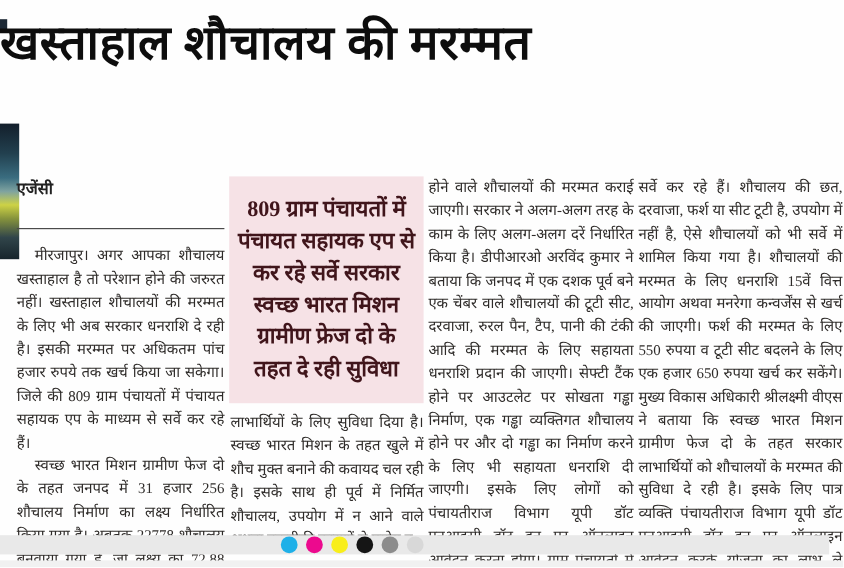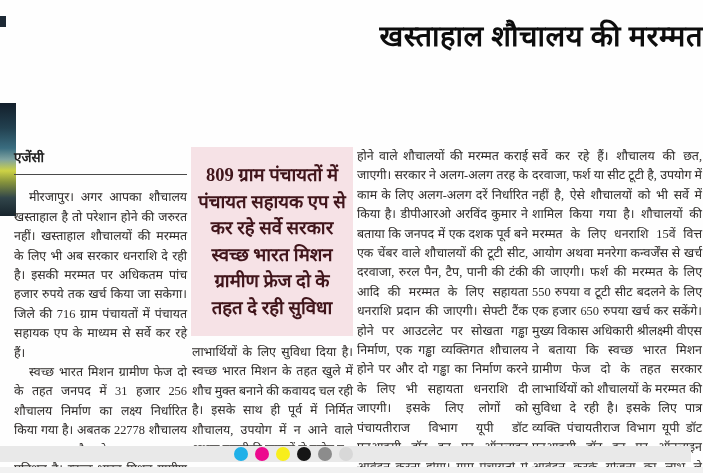--- a/index.html
+++ b/index.html
@@ -4,22 +4,22 @@
 <style>
   html,body { margin:0; padding:0; background:#ffffff; }
   .page {
     position:relative; width:703px; height:473px; background:#fefefe;
     font-family:"Liberation Serif","DejaVu Serif",serif; overflow:hidden;
   }
 
   
   .headline {
     position:absolute; top:8px; left:0; width:100%;
-    text-align:right; font-weight:bold; color:#0d0d0d;
-    font-size:29px; line-height:56px; letter-spacing:0.5px;
+    text-align:left; font-weight:bold; color:#0d0d0d;
+    font-size:40px; line-height:56px; letter-spacing:0.5px;
   }
 
   
   .corner-chip { position:absolute; left:0; top:16px; width:6px; height:11px; background:#1d2935; }
   .photo-fragment {
     position:absolute; left:0; top:103px; width:16px; height:113px;
     background:linear-gradient(180deg,#131f2b 0%,#22404f 22%,#3a6d80 40%,#7fa3a0 50%,#cdd245 60%,#86933c 70%,#31454a 84%,#17242c 100%);
   }
 
   
@@ -29,21 +29,21 @@
   }
   .col p { margin:0; text-indent:15px; }
   .col p.cont { text-indent:0; }
   .col1 { left:14px;  top:146px; width:173px; }
   .col2 { left:192px; top:343px; width:161px; }
   .col3 { left:357px; top:147px; width:171px; }
   .col4 { left:532px; top:147px; width:170px; }
 
   .byline {
     font-weight:bold; font-size:13.5px; color:#222; text-align:left;
-    padding:2px 0 7px 0; border-bottom:1.6px solid #4a4a4a; margin-bottom:13px;
+    padding:2px 0 23px 0; border-bottom:1.6px solid #4a4a4a; margin-bottom:13px;
   }
 
   
   .pullquote {
     position:absolute; left:191px; top:147px; width:162px; height:189px;
     box-sizing:border-box; padding:6px 6px;
     display:flex; align-items:center; justify-content:center;
     text-align:center; font-weight:bold; font-size:18.5px; line-height:26.5px;
   }
 
@@ -60,21 +60,21 @@
 
   <div class="corner-chip"></div>
   <div class="photo-fragment"></div>
 
   <div class="headline">
     <div>खस्ताहाल शौचालय की मरम्मत</div>
   </div>
 
   <div class="col col1">
     <div class="byline">एजेंसी</div>
-    <p>मीरजापुर। अगर आपका शौचालय खस्ताहाल है तो परेशान होने की जरुरत नहीं। खस्ताहाल शौचालयों की मरम्मत के लिए भी अब सरकार धनराशि दे रही है। इसकी मरम्मत पर अधिकतम पांच हजार रुपये तक खर्च किया जा सकेगा। जिले की 716 ग्राम पंचायतों में पंचायत सहायक एप के माध्यम से सर्वे कर रहे हैं।</p>
+    <p>मीरजापुर। अगर आपका शौचालय खस्ताहाल है तो परेशान होने की जरुरत नहीं। खस्ताहाल शौचालयों की मरम्मत के लिए भी अब सरकार धनराशि दे रही है। इसकी मरम्मत पर अधिकतम पांच हजार रुपये तक खर्च किया जा सकेगा। जिले की 809 ग्राम पंचायतों में पंचायत सहायक एप के माध्यम से सर्वे कर रहे हैं।</p>
     <p>स्वच्छ भारत मिशन ग्रामीण फेज दो के तहत जनपद में 31 हजार 256 शौचालय निर्माण का लक्ष्य निर्धारित किया गया है। अबतक 22778 शौचालय बनवाया गया है, जो लक्ष्य का 72.88 प्रतिशत है। स्वच्छ भारत मिशन ग्रामीण फेज दो के तहत सरकार ने</p>
   </div>
 
   <div class="pullquote" id="pullquote" style="background: rgb(246, 226, 230); color: rgb(64, 21, 27);">809 ग्राम पंचायतों में पंचायत सहायक एप से कर रहे सर्वे सरकार स्वच्छ भारत मिशन ग्रामीण फ्रेज दो के तहत दे रही सुविधा</div>
 
   <div class="col col2">
     <p class="cont">लाभार्थियों के लिए सुविधा दिया है। स्वच्छ भारत मिशन के तहत खुले में शौच मुक्त बनाने की कवायद चल रही है। इसके साथ ही पूर्व में निर्मित शौचालय, उपयोग में न आने वाले अथवा तकनीकी कारणों से प्रयोग न</p>
   </div>
 
   <div class="col col3">

